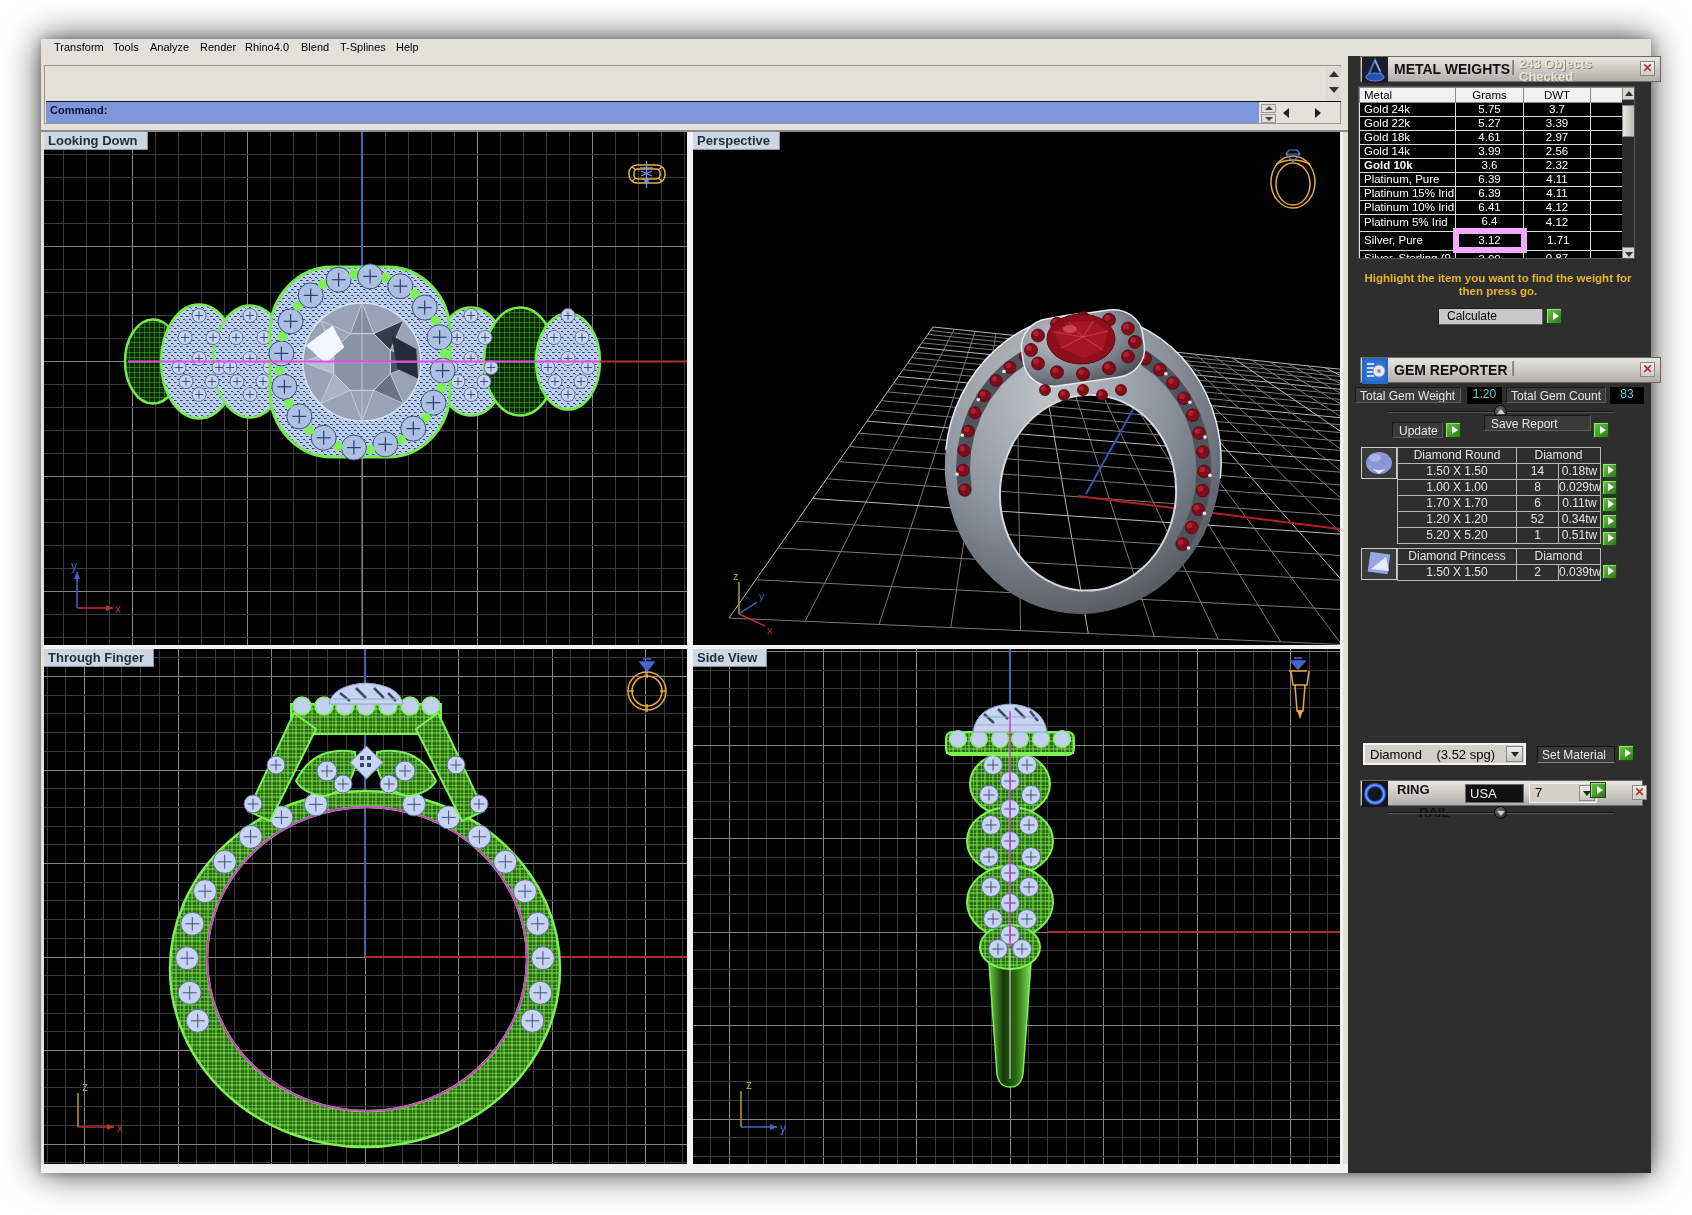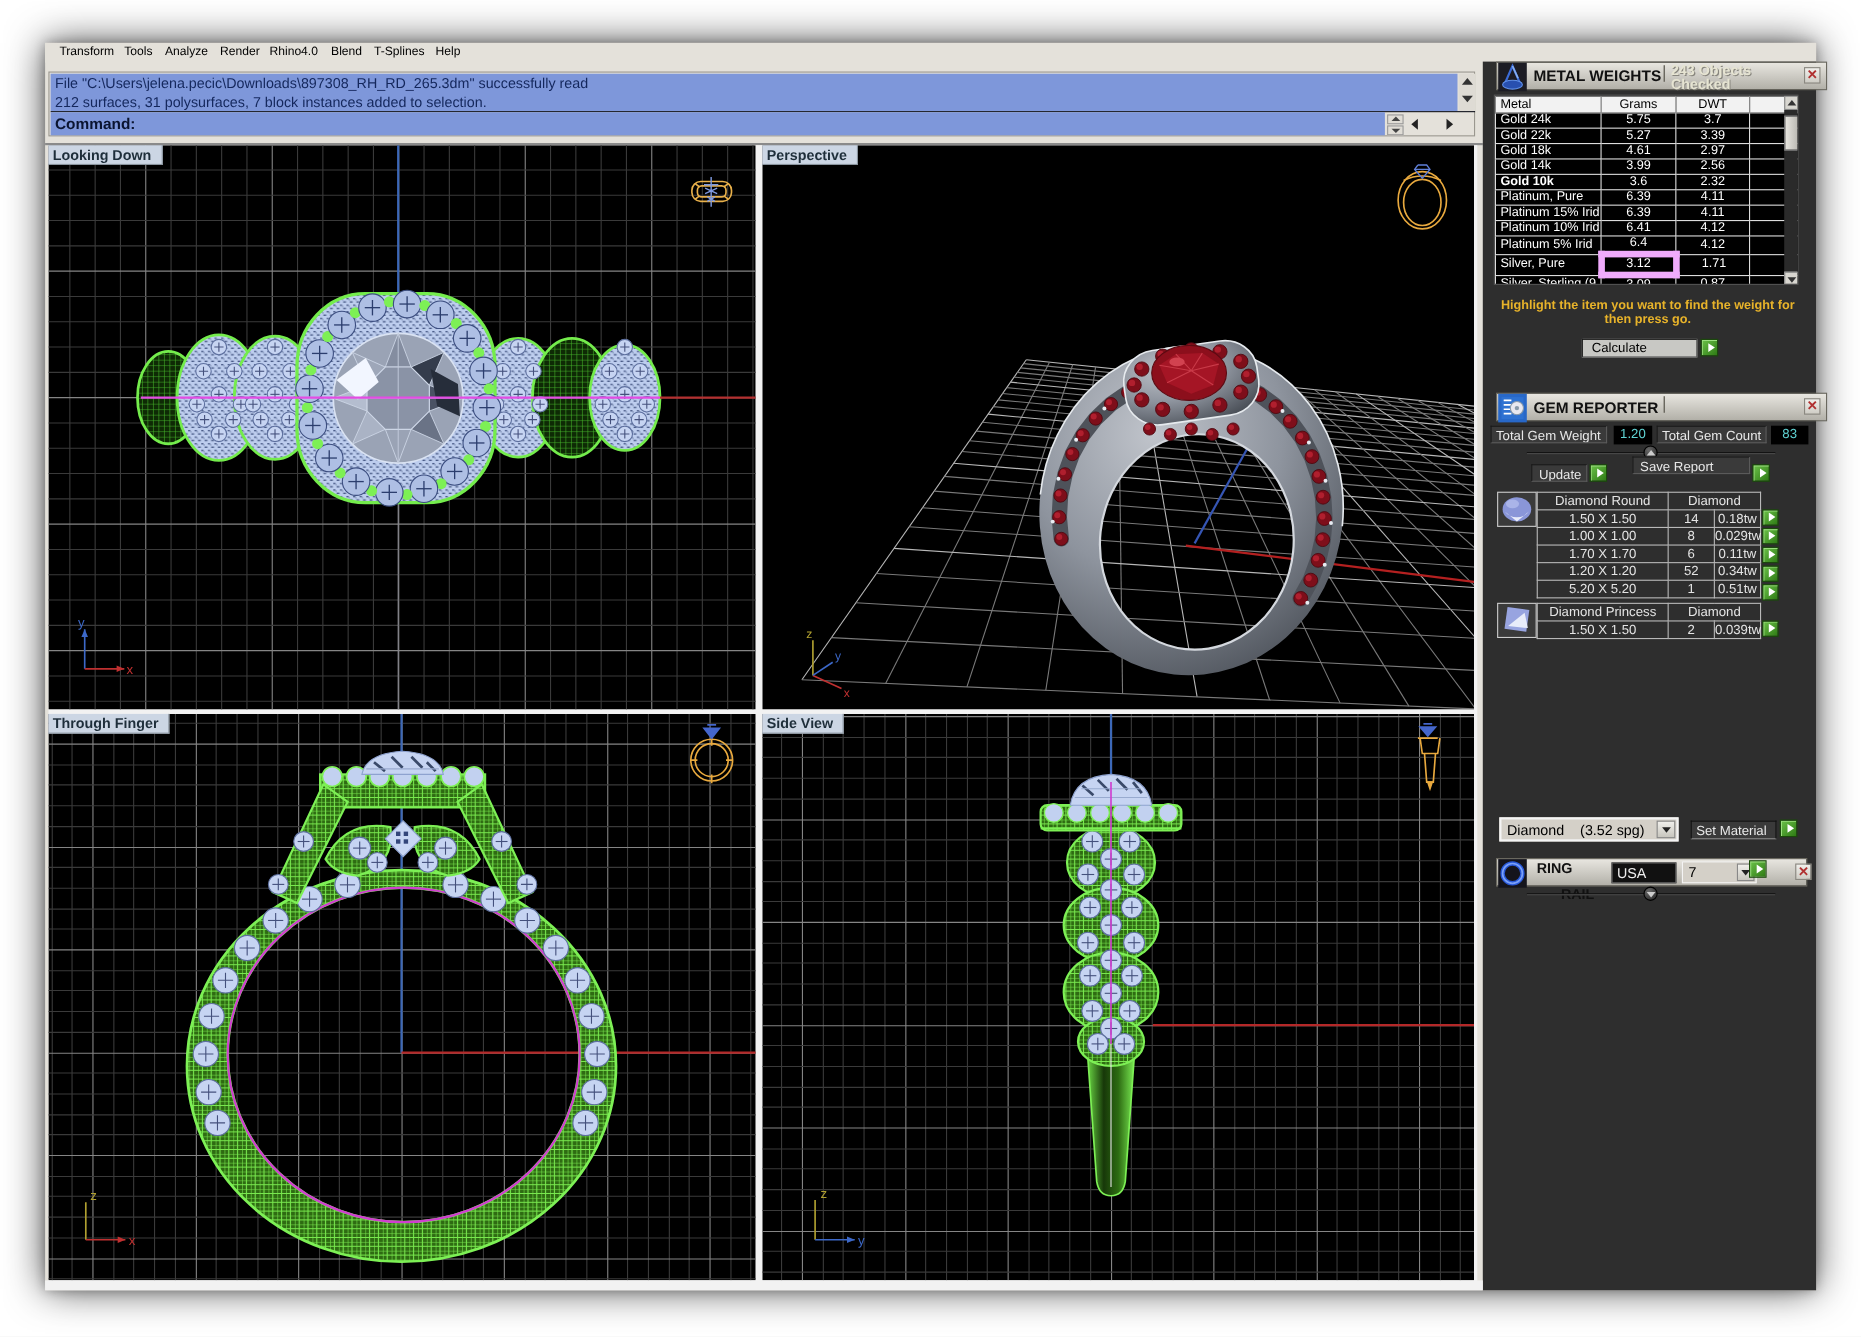--- a/index.html
+++ b/index.html
@@ -7,21 +7,21 @@
  box-shadow:0 0 34px rgba(0,0,0,0.72),0 0 10px rgba(0,0,0,0.30);}
 .abs{position:absolute;}
 #menubar{position:absolute;left:0;top:0;width:100%;height:18px;background:#e4e1da;
  font-size:11px;color:#000;}
 #menubar span{position:absolute;top:2px;}
 #cmdbox{position:absolute;left:3px;top:26px;width:1297px;height:59px;background:#e4e1da;
  border:1px solid #9a978f;}
 #hist{position:absolute;left:1px;top:1px;width:1279px;height:34px;background:#7e97da;
  color:#14275c;font-size:13px;line-height:17px;padding-left:4px;white-space:nowrap;overflow:hidden;}
 #cmdline{position:absolute;left:1px;top:36px;width:1213px;height:21px;background:#7e97da;
- color:#0a1430;font-size:14px;font-weight:bold;padding:2px 0 0 4px;}
+ color:#0a1430;font-size:11px;font-weight:bold;padding:2px 0 0 4px;}
 .vptab{position:absolute;background:#ccd6e4;color:#1e2e3a;font-weight:bold;font-size:13px;
  padding:1px 9px 2px 4px;border:1px solid #8a949e;border-left:none;border-top:none;z-index:5;height:18px;}
 #sidebar{position:absolute;left:1307px;top:17px;width:303px;height:1117px;background:#2e2e2e;}
 .ptitle{position:absolute;left:0;width:301px;height:26px;
  background:linear-gradient(#e8e6e0,#b2b0a8);border:1px solid #6a685f;margin-left:12px;}
 .ptitle .cap{position:absolute;left:33px;top:4px;font-weight:bold;font-size:14px;color:#111;}
 .xbtn{position:absolute;width:15px;height:15px;background:linear-gradient(#f0efeb,#cfcdc5);
  border:1px solid #8a8880;color:#b03030;font-size:12px;font-weight:bold;text-align:center;line-height:13px;}
 .gicon{position:absolute;width:26px;height:26px;background:#1c1c24;}
 table.dark{border-collapse:collapse;background:#000;color:#fff;font-size:11.5px;line-height:13px;}
@@ -36,21 +36,20 @@
       <span style="left:13px">Transform</span>
       <span style="left:72px">Tools</span>
       <span style="left:109px">Analyze</span>
       <span style="left:159px">Render</span>
       <span style="left:204px">Rhino4.0</span>
       <span style="left:260px">Blend</span>
       <span style="left:299px">T-Splines</span>
       <span style="left:355px">Help</span>
     </div>
     <div id="cmdbox">
-      <div id="hist">File "C:\Users\jelena.pecic\Downloads\897308_RH_RD_265.3dm" successfully read<br>212 surfaces, 31 polysurfaces, 7 block instances added to selection.</div>
       <div class="abs" style="left:1281px;top:1px;width:15px;height:34px;background:#dedbd4;">
         <div style="width:0;height:0;border-bottom:6px solid #333;border-left:5px solid transparent;border-right:5px solid transparent;margin:4px auto 0;"></div>
         <div style="width:0;height:0;border-top:6px solid #333;border-left:5px solid transparent;border-right:5px solid transparent;margin:10px auto 0;"></div>
       </div>
       <div class="abs" style="left:1px;top:35px;width:1295px;height:1px;background:#10131c;"></div>
       <div id="cmdline">Command:</div>
       <div class="abs" style="left:1216px;top:38px;width:15px;height:9px;background:#e0ddd6;border:1px solid #999;">
         <div style="width:0;height:0;border-bottom:4px solid #444;border-left:4px solid transparent;border-right:4px solid transparent;margin:1px auto 0;"></div>
       </div>
       <div class="abs" style="left:1216px;top:48px;width:15px;height:9px;background:#e0ddd6;border:1px solid #999;">

